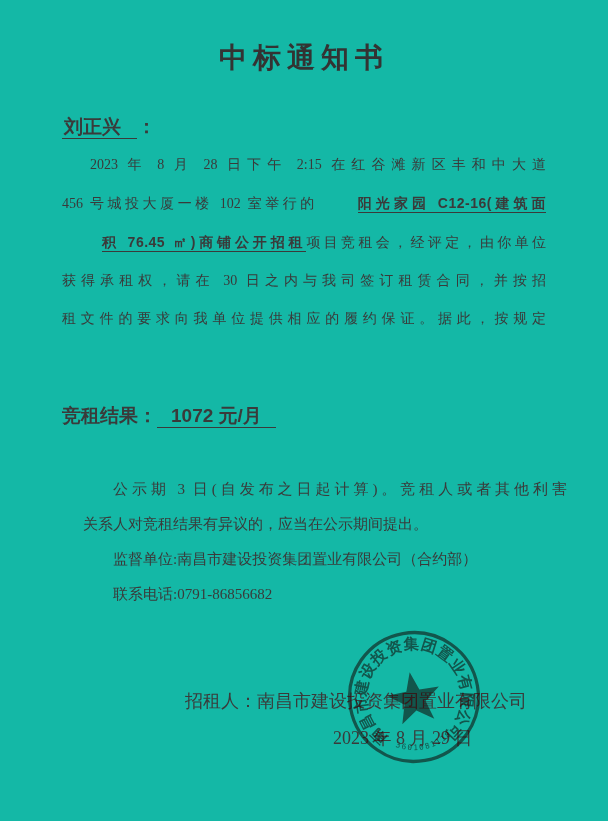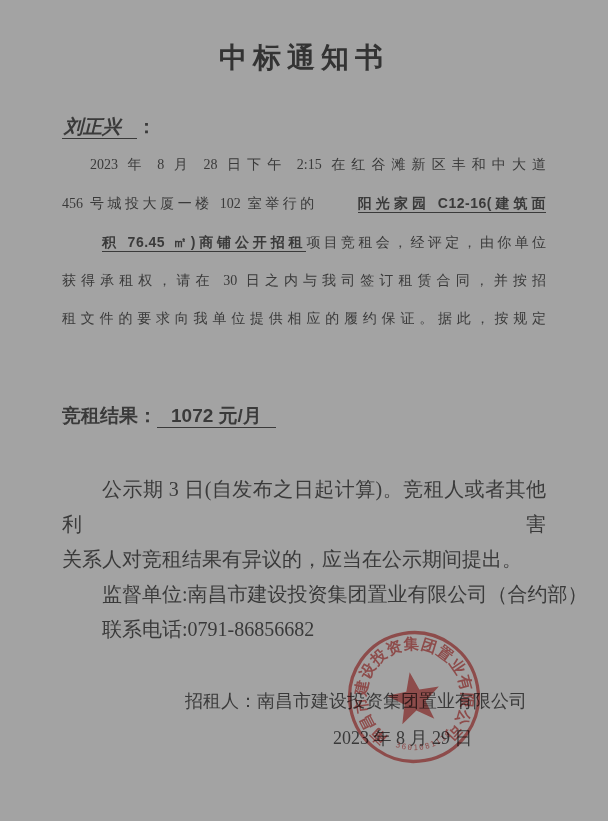--- a/index.html
+++ b/index.html
@@ -1,42 +1,41 @@
 <!DOCTYPE html>
 <html style="--seal-color: #d4504e;"><head>
 <meta charset="utf-8">
 <style>
   html,body{margin:0;padding:0;background:#e8e8e8;}
   .page{
     position:relative;
     width:608px;height:821px;
     margin:0 auto;
-    background:#a3a3a3;
+    background:#14b8a6;
     color:#3a3a3a;
     font-family:"Liberation Serif","DejaVu Serif",serif;
     overflow:hidden;
   }
   .doc-title{
     position:absolute;top:38px;left:0;width:608px;
     text-align:center;font-size:28px;line-height:40px;
     font-weight:700;letter-spacing:6px;color:#333;
   }
   .addressee{
     position:absolute;top:112px;left:62px;
     font-size:19px;line-height:30px;font-weight:700;
   }
   .addressee .name{
     border-bottom:1.8px solid #3a3a3a;
     padding:0 16px 1px 2px;
-    font-style:italic;
   }
   .textblock{position:absolute;left:62px;width:484px;}
   .body-par{top:146px;font-size:14px;}
   .body-par .line{line-height:38px;}
-  .notice-par{top:472px;font-size:20px;}
+  .notice-par{top:472px;font-size:15px;margin-left:21px;}
   .notice-par .line{line-height:35px;}
   .line{white-space:nowrap;}
   .line.justify{white-space:normal;text-align:justify;text-align-last:justify;}
   .line.indent{text-indent:2em;}
   .seg-n{font-weight:400;}
   .seg-bu{
     font-weight:700;
     font-family:"Liberation Sans","DejaVu Sans",sans-serif;
     border-bottom:1.8px solid #3a3a3a;
     padding-bottom:1px;

